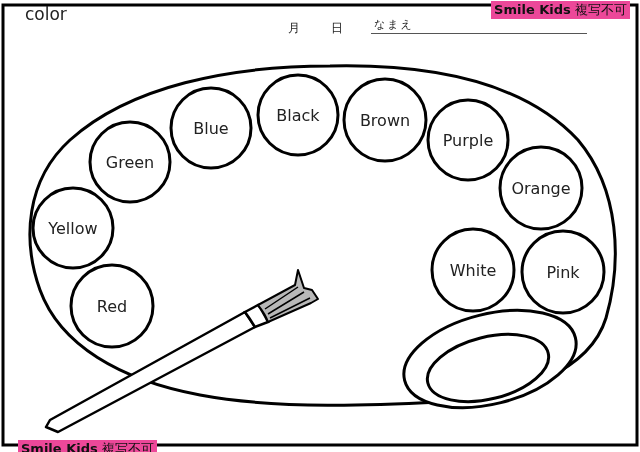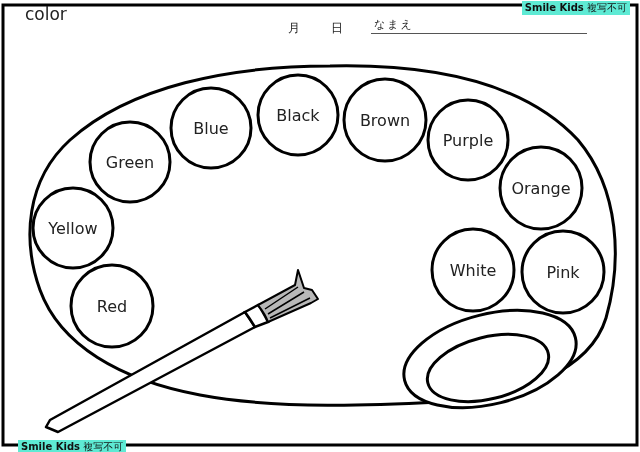--- a/index.html
+++ b/index.html
@@ -3,21 +3,21 @@
 <meta charset="utf-8">
 <style>
   html, body { margin: 0; padding: 0; background: #ffffff; }
   body { width: 640px; height: 452px; position: relative; overflow: hidden; font-family: "Liberation Sans", sans-serif; }
   .sheet { position: absolute; left: 0; top: 0; width: 640px; height: 452px; }
   .title { position: absolute; left: 25px; top: 4px; font-size: 17px; color: #222; font-family: "DejaVu Sans", sans-serif; }
   .month { position: absolute; left: 288px; top: 20px; font-size: 12px; color: #222; font-family: "DejaVu Sans", sans-serif; }
   .day { position: absolute; left: 331px; top: 20px; font-size: 12px; color: #222; font-family: "DejaVu Sans", sans-serif; }
   .name-label { position: absolute; left: 374px; top: 17px; font-size: 11px; color: #222; font-family: "DejaVu Serif", serif; letter-spacing: 2px; }
   .name-line { position: absolute; left: 371px; top: 33px; width: 216px; height: 0; border-top: 1.5px solid #555; }
-  .credit { position: absolute; font-size: 10px; color: #111; background: #5eead4; padding: 0 3px; white-space: nowrap; font-family: "DejaVu Sans", sans-serif; }
+  .credit { position: absolute; font-size: 13px; color: #111; background: #ec4899; padding: 0 3px; white-space: nowrap; font-family: "DejaVu Sans", sans-serif; }
   .credit b { font-weight: bold; }
   .credit-top { right: 10px; top: 1px; }
   .credit-bottom { left: 18px; top: 440px; }
   svg { position: absolute; left: 0; top: 0; }
   .lbl { font-family: "DejaVu Sans", sans-serif; font-size: 16px; fill: #222; text-anchor: middle; dominant-baseline: central; }
 </style>
 </head>
 <body>
 
 <div class="sheet">

